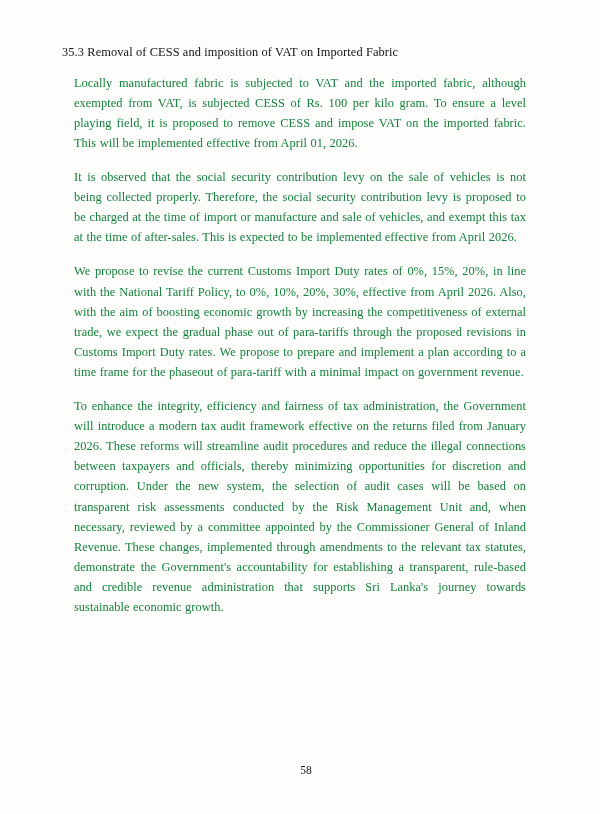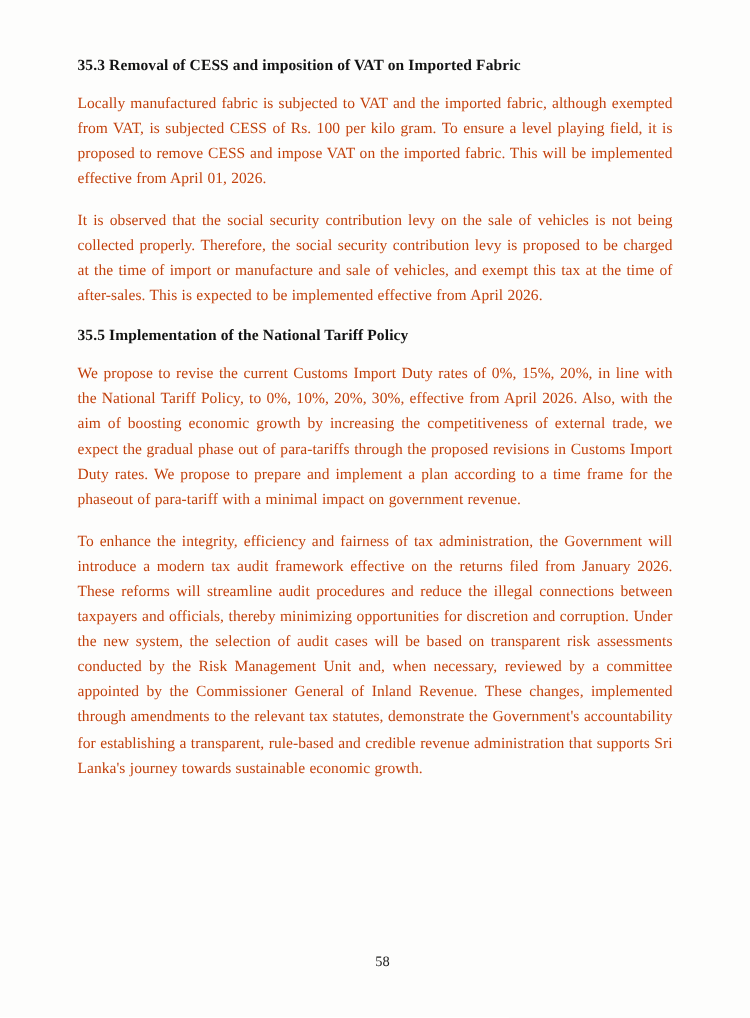--- a/index.html
+++ b/index.html
@@ -21,35 +21,35 @@
     background: #fdfdfc;
     box-sizing: border-box;
     padding: 44px 62px 30px 62px;
   }
   .content {
     width: 476px;
   }
   h2.section-heading {
     font-family: "Liberation Serif", serif;
     font-size: 12.4px;
-    font-weight: bold;
+    font-weight: normal;
     line-height: 1.35;
     margin: 0 0 11px 0;
     letter-spacing: 0.1px;
     color: #131313;
   }
   .block + .block {
     margin-top: 14px;
   }
   p.body-text {
     font-size: 12.4px;
     line-height: 1.62;
     text-align: justify;
-    margin: 0;
-    color: #c2410c;
+    margin: 12px;
+    color: #15803d;
     letter-spacing: 0.05px;
     word-spacing: 0.3px;
   }
   .page-number {
     position: absolute;
     left: 12px;
     right: 0;
     bottom: 38px;
     text-align: center;
     font-size: 11.5px;
@@ -65,21 +65,20 @@
     <div class="block">
       <h2 class="section-heading">35.3 Removal of CESS and imposition of VAT on Imported Fabric</h2>
       <p class="body-text">Locally manufactured fabric is subjected to VAT and the imported fabric, although exempted from VAT, is subjected CESS of Rs. 100 per kilo gram. To ensure a level playing field, it is proposed to remove CESS and impose VAT on the imported fabric. This will be implemented effective from April 01, 2026.</p>
     </div>
 
     <div class="block">
       <p class="body-text">It is observed that the social security contribution levy on the sale of vehicles is not being collected properly. Therefore, the social security contribution levy is proposed to be charged at the time of import or manufacture and sale of vehicles, and exempt this tax at the time of after-sales. This is expected to be implemented effective from April 2026.</p>
     </div>
 
     <div class="block">
-      <h2 class="section-heading">35.5 Implementation of the National Tariff Policy</h2>
       <p class="body-text">We propose to revise the current Customs Import Duty rates of 0%, 15%, 20%, in line with the National Tariff Policy, to 0%, 10%, 20%, 30%, effective from April 2026. Also, with the aim of boosting economic growth by increasing the competitiveness of external trade, we expect the gradual phase out of para-tariffs through the proposed revisions in Customs Import Duty rates. We propose to prepare and implement a plan according to a time frame for the phaseout of para-tariff with a minimal impact on government revenue.</p>
     </div>
 
     <div class="block">
       <p class="body-text">To enhance the integrity, efficiency and fairness of tax administration, the Government will introduce a modern tax audit framework effective on the returns filed from January 2026. These reforms will streamline audit procedures and reduce the illegal connections between taxpayers and officials, thereby minimizing opportunities for discretion and corruption. Under the new system, the selection of audit cases will be based on transparent risk assessments conducted by the Risk Management Unit and, when necessary, reviewed by a committee appointed by the Commissioner General of Inland Revenue. These changes, implemented through amendments to the relevant tax statutes, demonstrate the Government's accountability for establishing a transparent, rule-based and credible revenue administration that supports Sri Lanka's journey towards sustainable economic growth.</p>
     </div>
 
   </div>
 
   <div class="page-number">58</div>

